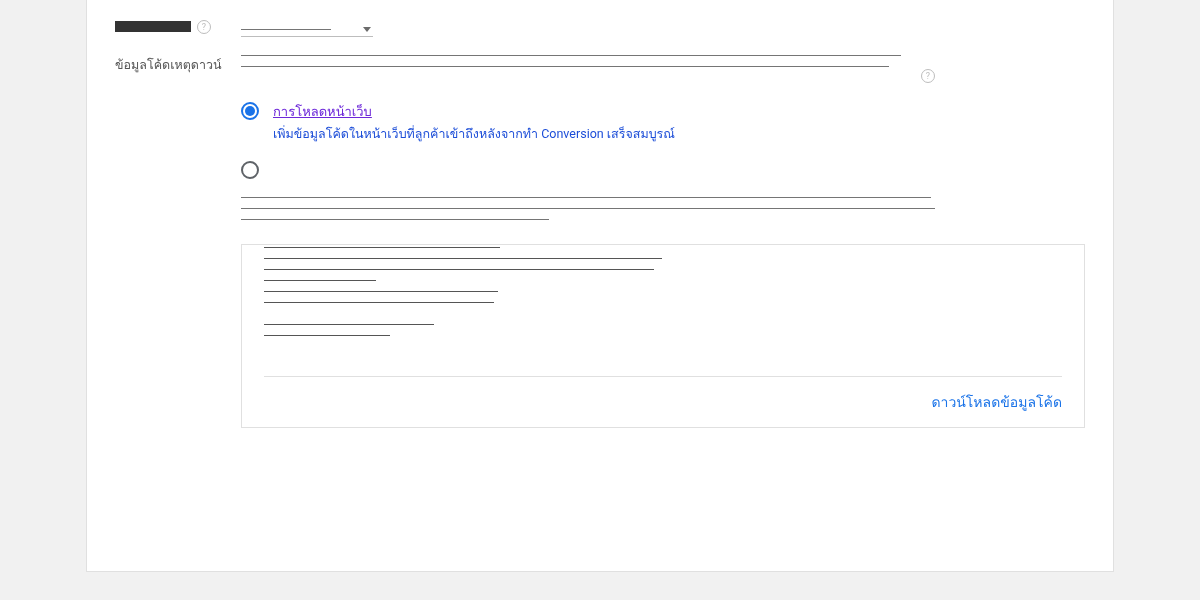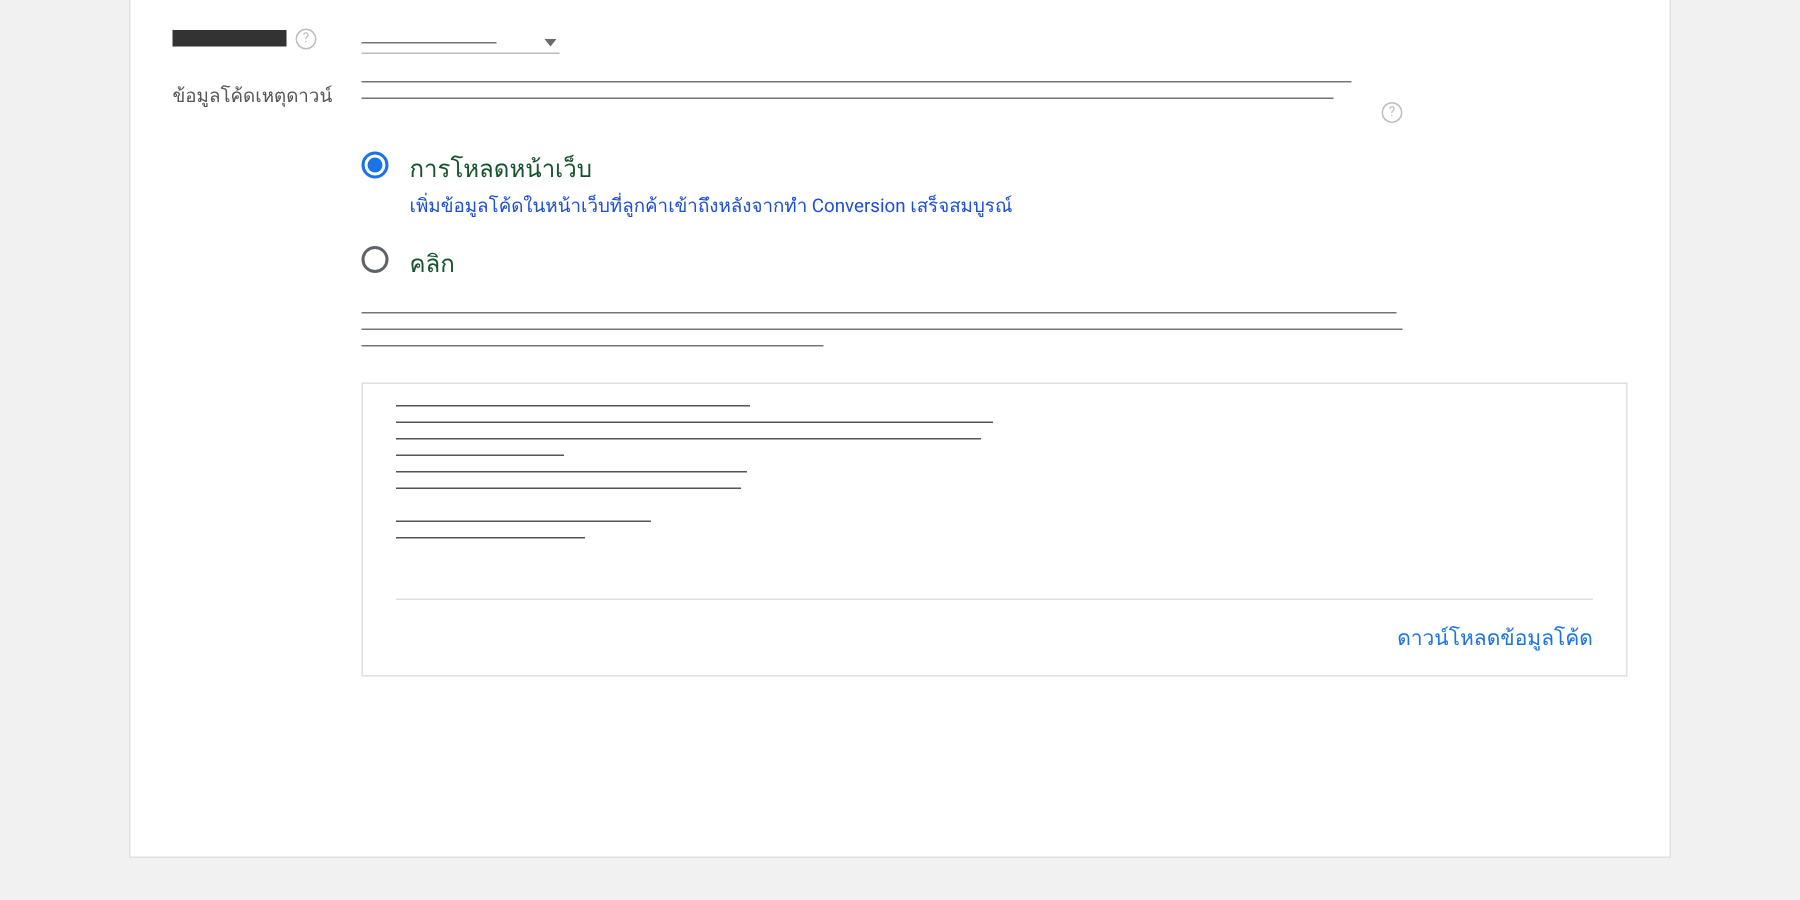--- a/index.html
+++ b/index.html
@@ -99,26 +99,26 @@
       margin-top:1px;
       display:flex;align-items:center;justify-content:center;
     }
     .radio-circle.selected { border-color:#1a73e8; }
     .radio-circle.selected::after{
       content:"";
       width:10px;height:10px;
       background:#1a73e8;
       border-radius:50%;
     }
-    .radio-title { font-size:16px; color:#14532d; margin-bottom:2px;}
+    .radio-title { font-size:13px; color:#6d28d9; margin-bottom:2px;text-decoration:underline;}
     .radio-desc { font-size:12.5px; color:#1d4ed8; }
     .code-box {
       border:1px solid #e0e0e0;
       margin-top:24px;
-      padding: 14px 22px 0 22px;
+      padding: 2px 22px 0 22px;
     }
     .code-lines {
       padding-bottom: 30px;
     }
     .code-lines .cl {
       height:1px;
       background:#555;
       margin-bottom:10px;
     }
     .code-footer {
@@ -169,21 +169,20 @@
         <div class="radio-item">
           <div class="radio-circle selected"></div>
           <div>
             <div class="radio-title">การโหลดหน้าเว็บ</div>
             <div class="radio-desc">เพิ่มข้อมูลโค้ดในหน้าเว็บที่ลูกค้าเข้าถึงหลังจากทำ Conversion เสร็จสมบูรณ์</div>
           </div>
         </div>
         <div class="radio-item">
           <div class="radio-circle"></div>
           <div>
-            <div class="radio-title">คลิก</div>
           </div>
         </div>
       </div>
 
       <div class="lines-block" style="max-width:700px;">
         <div class="line" style="width:690px;"></div>
         <div class="line" style="width:694px;"></div>
         <div class="line" style="width:308px;"></div>
       </div>
 

